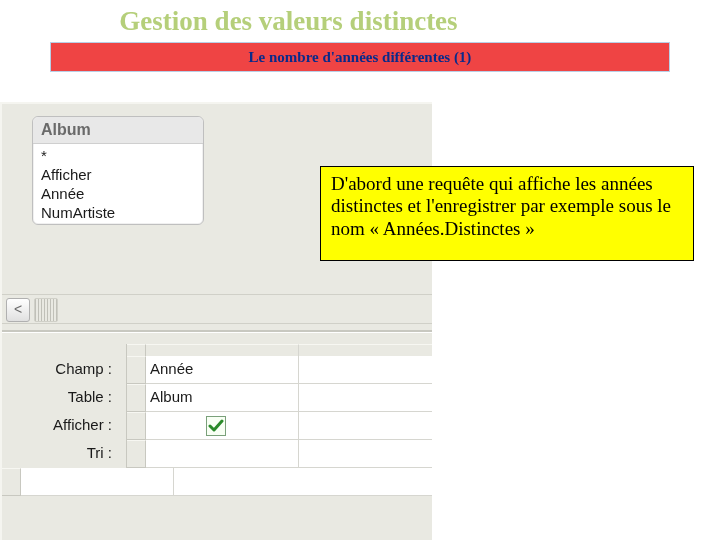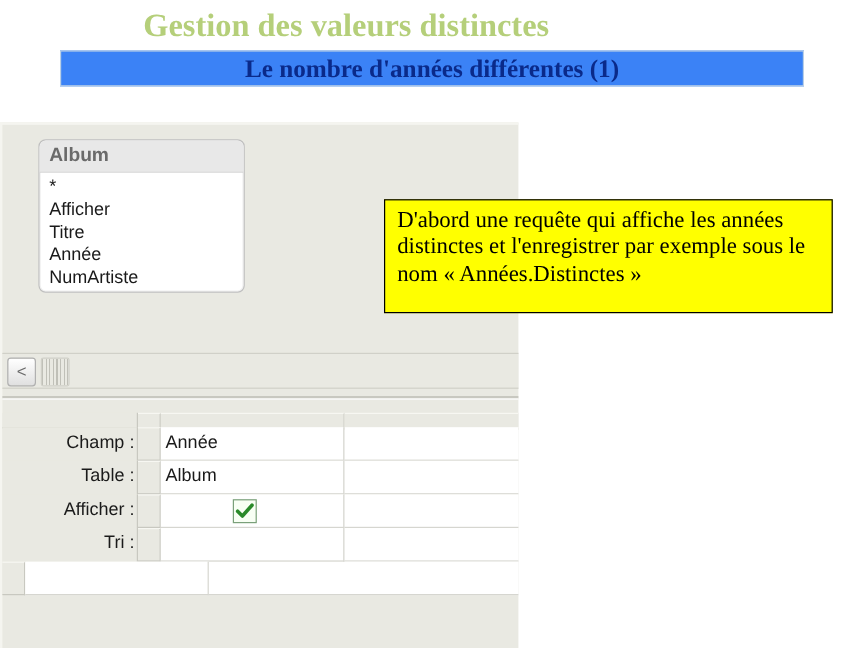--- a/index.html
+++ b/index.html
@@ -26,23 +26,23 @@
     font-weight: bold;
     color: #b5cf7a;
   }
   .subtitle {
     position: absolute;
     top: 42px;
     left: 50px;
     width: 618px;
     height: 28px;
     border: 1px solid #b9cfe6;
-    background: #3b82f6;
+    background: #ef4444;
     color: #0a2a8a;
-    font-size: 21px;
+    font-size: 15px;
     font-weight: bold;
     text-align: center;
     line-height: 28px;
   }
   .qbe {
     position: absolute;
     left: 0;
     top: 102px;
     width: 430px;
     height: 438px;
@@ -133,21 +133,21 @@
     top: 240px;
     width: 430px;
   }
   .design-row {
     display: flex;
     height: 28px;
   }
   .label-cell {
     width: 110px;
     text-align: right;
-    padding-right: 2px;
+    padding-right: 14px;
     font-family: Tahoma, Verdana, sans-serif;
     font-size: 15px;
     color: #1a1a1a;
     background: #e9e9e2;
     border-right: 1px solid #c8c8c0;
     line-height: 26px;
   }
   .selector-cell {
     width: 18px;
     background: #e9e9e2;
@@ -223,21 +223,20 @@
   <div class="heading">Gestion des valeurs distinctes</div>
   <div class="subtitle">Le nombre d'années différentes (1)</div>
 
   <div class="qbe">
 
     <div class="table-card">
       <div class="table-card-title">Album</div>
       <div class="table-fields">
         <div class="table-field">*</div>
         <div class="table-field">Afficher</div>
-        <div class="table-field">Titre</div>
         <div class="table-field">Année</div>
         <div class="table-field">NumArtiste</div>
       </div>
     </div>
 
     <div class="breadcrumb-row">
       <div class="nav-back">
         <span>&lt;</span>
       </div>
       <div class="nav-grip"></div>

